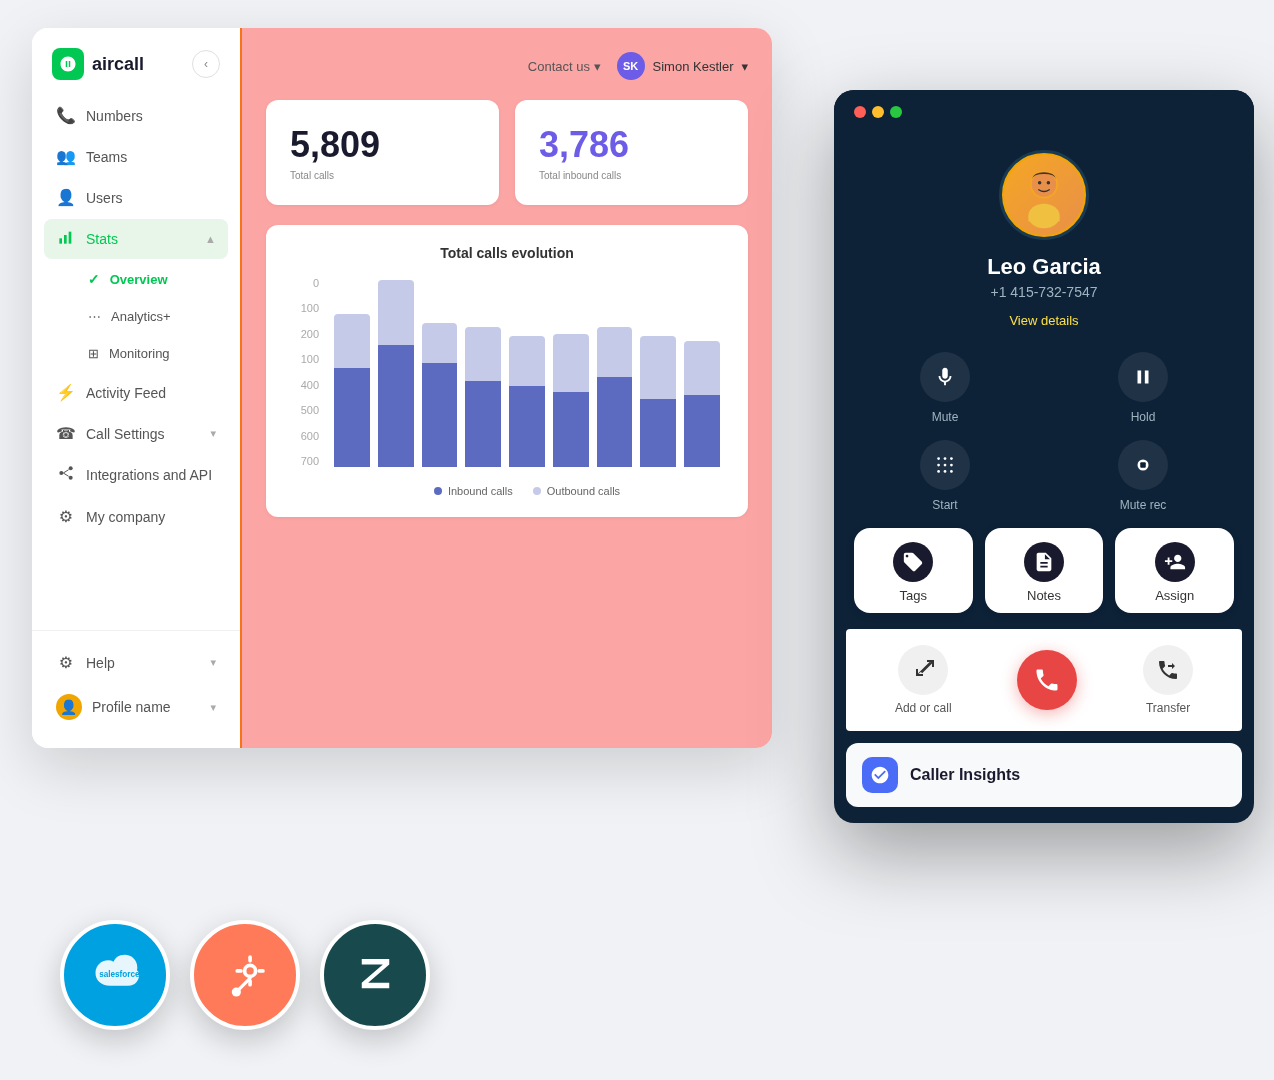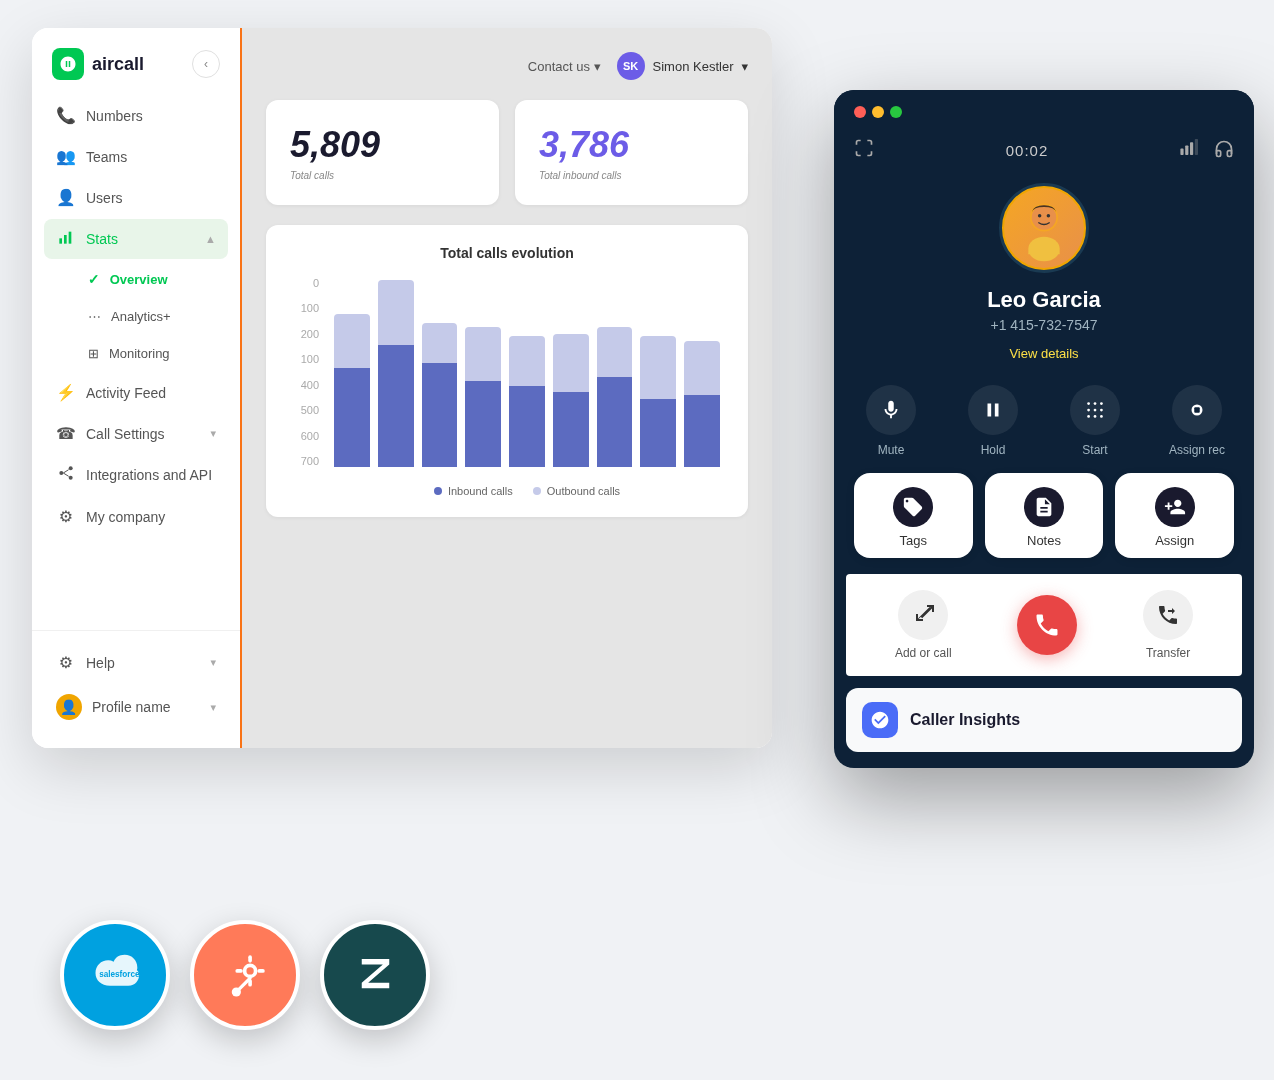--- a/index.html
+++ b/index.html
@@ -125,21 +125,21 @@
     .sidebar-bottom {
       padding: 0 12px;
       border-top: 1px solid #f0f0f0;
       padding-top: 12px;
       margin-top: 8px;
     }
 
     
     .main-content {
       flex: 1;
-      background: #e5e5e5;
+      background: #fca5a5;
       overflow: hidden;
       padding: 24px;
     }
 
     .top-bar {
       display: flex;
       justify-content: flex-end;
       align-items: center;
       margin-bottom: 20px;
       gap: 16px;
@@ -175,21 +175,20 @@
       font-size: 11px;
       font-weight: 600;
     }
 
     
     .stats-row {
       display: grid;
       grid-template-columns: 1fr 1fr;
       gap: 16px;
       margin-bottom: 20px;
-      font-style: italic;
     }
 
     .stat-card {
       background: #fff;
       border-radius: 12px;
       padding: 24px;
       box-shadow: 0 1px 4px rgba(0,0,0,0.06);
     }
 
     .stat-number {
@@ -420,22 +419,22 @@
 
     .view-details {
       font-size: 13px;
       color: #fde047;
       cursor: pointer;
     }
 
     
     .call-controls {
       display: grid;
-      grid-template-columns: repeat(4, 1fr);
-      gap: 28px;
+      grid-template-columns: repeat(2, 1fr);
+      gap: 16px;
       padding: 8px 20px 16px;
       text-align: center;
     }
 
     .control-btn {
       display: flex;
       flex-direction: column;
       align-items: center;
       gap: 8px;
       cursor: pointer;
@@ -823,44 +822,20 @@
 
 <div class="phone-overlay">
   <div class="phone-header">
     <div class="phone-window-dots">
       <div class="dot dot-red"></div>
       <div class="dot dot-yellow"></div>
       <div class="dot dot-green"></div>
     </div>
   </div>
 
-  <div class="call-top-bar">
-    <span class="call-expand-icon">
-      <svg width="20" height="20" viewBox="0 0 24 24" fill="none" stroke="#aaa" stroke-width="2">
-        <path d="M8 3H5a2 2 0 00-2 2v3m18 0V5a2 2 0 00-2-2h-3m0 18h3a2 2 0 002-2v-3M3 16v3a2 2 0 002 2h3"></path>
-      </svg>
-    </span>
-    <span class="call-timer">00:02</span>
-    <div class="call-icons-right">
-      <span>
-        <svg width="20" height="16" viewBox="0 0 24 20" fill="#aaa">
-          <rect x="0" y="12" width="4" height="8" rx="1"></rect>
-          <rect x="6" y="8" width="4" height="12" rx="1"></rect>
-          <rect x="12" y="4" width="4" height="16" rx="1"></rect>
-          <rect x="18" y="0" width="4" height="20" rx="1" opacity="0.3"></rect>
-        </svg>
-      </span>
-      <span>
-        <svg width="20" height="20" viewBox="0 0 24 24" fill="none" stroke="#aaa" stroke-width="2">
-          <path d="M3 18v-6a9 9 0 0118 0v6"></path>
-          <path d="M21 19a2 2 0 01-2 2h-1a2 2 0 01-2-2v-3a2 2 0 012-2h3zM3 19a2 2 0 002 2h1a2 2 0 002-2v-3a2 2 0 00-2-2H3z"></path>
-        </svg>
-      </span>
-    </div>
-  </div>
 
   <div class="caller-info">
     <div class="caller-avatar">
       <div class="avatar-face">
 
         <svg width="70" height="70" viewBox="0 0 80 80">
           <circle cx="40" cy="28" r="16" fill="#f5a623"></circle>
           <circle cx="40" cy="28" r="14" fill="#e8904a"></circle>
 
           <circle cx="35" cy="26" r="2" fill="#333"></circle>
@@ -913,21 +888,21 @@
       </div>
       <span class="control-label">Start</span>
     </div>
     <div class="control-btn">
       <div class="control-icon">
         <svg width="22" height="22" viewBox="0 0 24 24" fill="white">
           <circle cx="12" cy="12" r="6" fill="white"></circle>
           <rect x="9" y="9" width="6" height="6" rx="1" fill="#0d2137"></rect>
         </svg>
       </div>
-      <span class="control-label">Assign rec</span>
+      <span class="control-label">Mute rec</span>
     </div>
   </div>
 
   <div class="action-btns">
     <div class="action-btn">
       <div class="action-btn-icon">
         <svg width="22" height="22" viewBox="0 0 24 24" fill="white">
           <path d="M21.41 11.58l-9-9C12.05 2.22 11.55 2 11 2H4c-1.1 0-2 .9-2 2v7c0 .55.22 1.05.59 1.42l9 9c.36.36.86.58 1.41.58.55 0 1.05-.22 1.41-.59l7-7c.37-.36.59-.86.59-1.41 0-.55-.23-1.06-.59-1.42zM5.5 7C4.67 7 4 6.33 4 5.5S4.67 4 5.5 4 7 4.67 7 5.5 6.33 7 5.5 7z"></path>
         </svg>
       </div>

